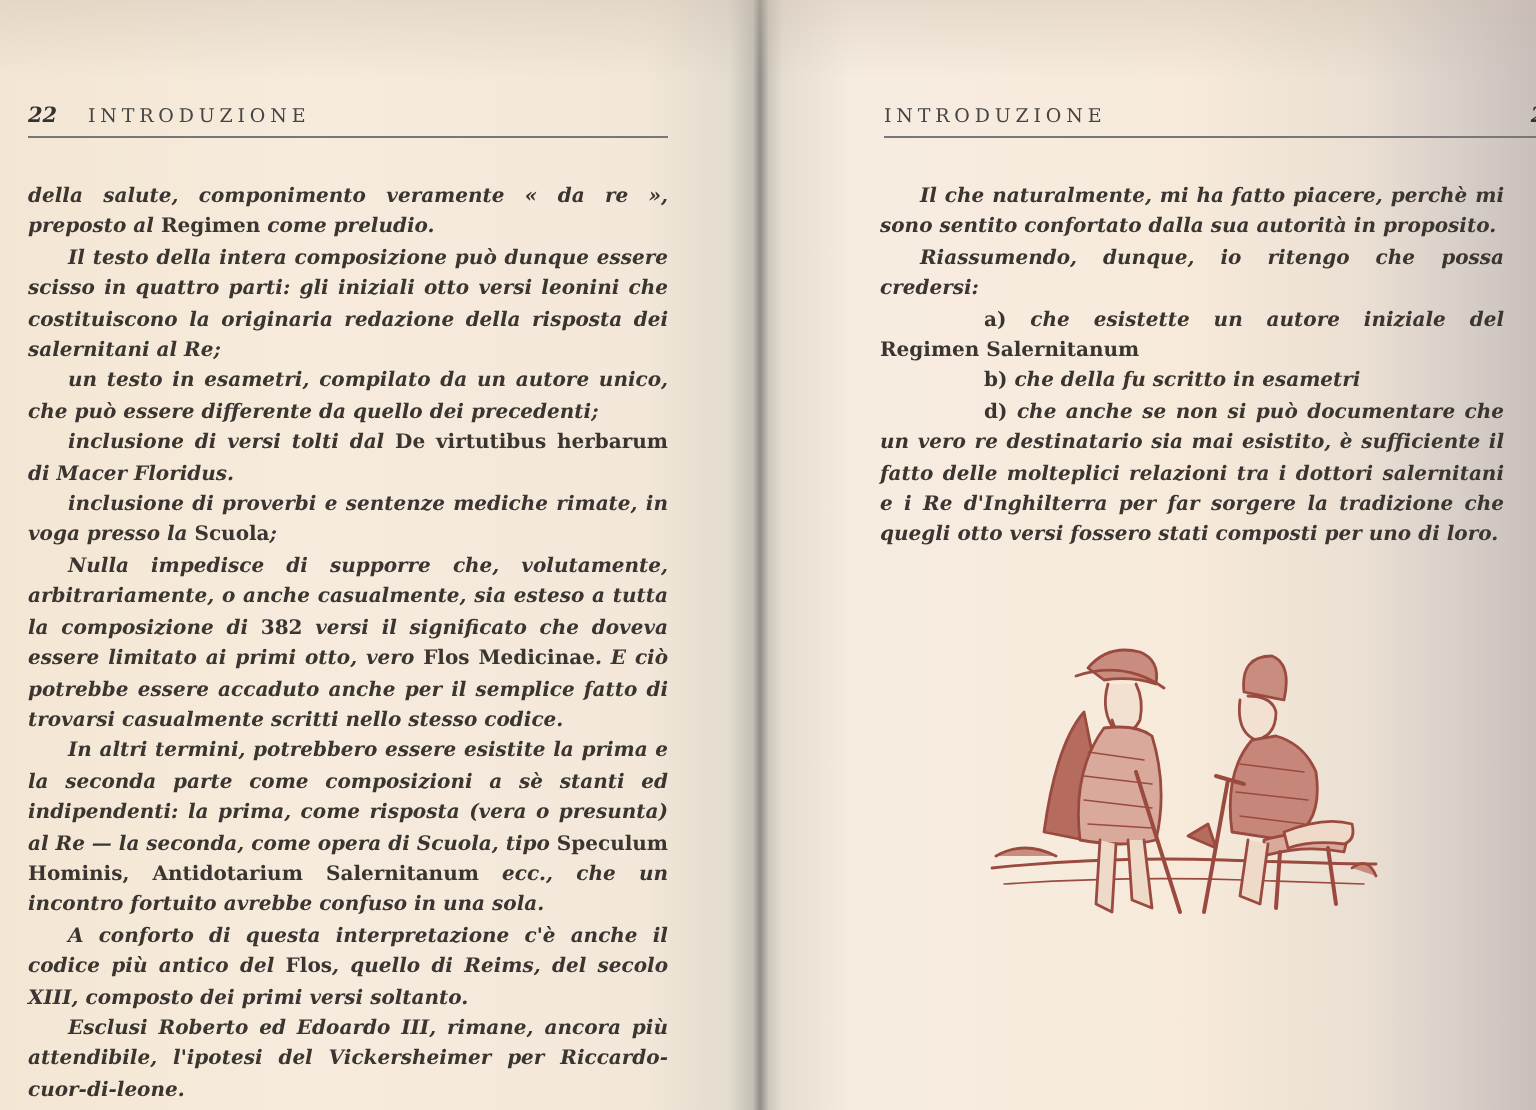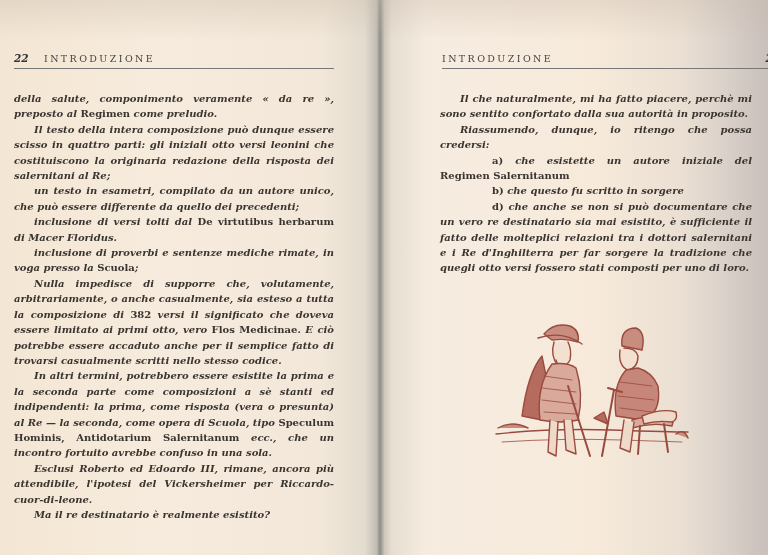--- a/index.html
+++ b/index.html
@@ -45,37 +45,38 @@
       <div class="rule"></div>
     </div>
     <div class="body-text" id="left-body">
         <p class=""><span>della salute, componimento veramente « da re », preposto al </span><span class="roman">Regimen</span><span> come preludio.</span></p>
         <p class="ind"><span>Il testo della intera composizione può dunque essere scisso in quattro parti: gli iniziali otto versi leonini che costituiscono la originaria redazione della risposta dei salernitani al Re;</span></p>
         <p class="ind"><span>un testo in esametri, compilato da un autore unico, che può essere differente da quello dei precedenti;</span></p>
         <p class="ind"><span>inclusione di versi tolti dal </span><span class="roman">De virtutibus herbarum</span><span> di Macer Floridus.</span></p>
         <p class="ind"><span>inclusione di proverbi e sentenze mediche rimate, in voga presso la </span><span class="roman">Scuola</span><span>;</span></p>
         <p class="ind"><span>Nulla impedisce di supporre che, volutamente, arbitrariamente, o anche casualmente, sia esteso a tutta la composizione di </span><span class="roman">382</span><span> versi il significato che doveva essere limitato ai primi otto, vero </span><span class="roman">Flos Medicinae</span><span>. E ciò potrebbe essere accaduto anche per il semplice fatto di trovarsi casualmente scritti nello stesso codice.</span></p>
         <p class="ind"><span>In altri termini, potrebbero essere esistite la prima e la seconda parte come composizioni a sè stanti ed indipendenti: la prima, come risposta (vera o presunta) al Re — la seconda, come opera di Scuola, tipo </span><span class="roman">Speculum Hominis, Antidotarium Salernitanum</span><span> ecc., che un incontro fortuito avrebbe confuso in una sola.</span></p>
+        <p class="ind"><span>A conforto di questa interpretazione c'è anche il codice più antico del </span><span class="roman">Flos</span><span>, quello di Reims, del secolo XIII, composto dei primi versi soltanto.</span></p>
         <p class="ind"><span>Esclusi Roberto ed Edoardo III, rimane, ancora più attendibile, l'ipotesi del Vickersheimer per Riccardo-cuor-di-leone.</span></p>
         <p class="ind"><span>Ma il re destinatario è realmente esistito?</span></p>
         <p class="ind"></p>
       </div>
   </div>
 
   <div class="page page-right">
     <div class="header">
       <span class="title">INTRODUZIONE</span>
       <span class="num">23</span>
       <div class="rule"></div>
     </div>
     <div class="body-text" id="right-body">
         <p class="ind"><span>Il che naturalmente, mi ha fatto piacere, perchè mi sono sentito confortato dalla sua autorità in proposito.</span></p>
         <p class="ind"><span>Riassumendo, dunque, io ritengo che possa credersi:</span></p>
         <p class="item"><span class="roman">a)</span><span> che esistette un autore iniziale del </span><span class="roman">Regimen Salernitanum</span></p>
-        <p class="item"><span class="roman">b)</span><span> che questo fu scritto in sorgere</span></p>
+        <p class="item"><span class="roman">b)</span><span> che della fu scritto in esametri</span></p>
         <p class="item"><span class="roman">d)</span><span> che anche se non si può documentare che un vero re destinatario sia mai esistito, è sufficiente il fatto delle molteplici relazioni tra i dottori salernitani e i Re d'Inghilterra per far sorgere la tradizione che quegli otto versi fossero stati composti per uno di loro.</span></p>
       </div>
 
     <svg class="illustration" viewBox="0 0 200 152">
       <g fill="none" stroke="#9a4a3e" stroke-width="1.4" stroke-linecap="round" stroke-linejoin="round">
 
         <path d="M4 118 Q60 112 120 114 T196 116"></path>
         <path d="M10 126 Q70 122 130 124 T190 126" stroke-width="0.8"></path>
 
         <path d="M52 18 Q62 6 78 10 Q88 14 86 26 Q74 22 60 24 Z" fill="#c98d80"></path>

